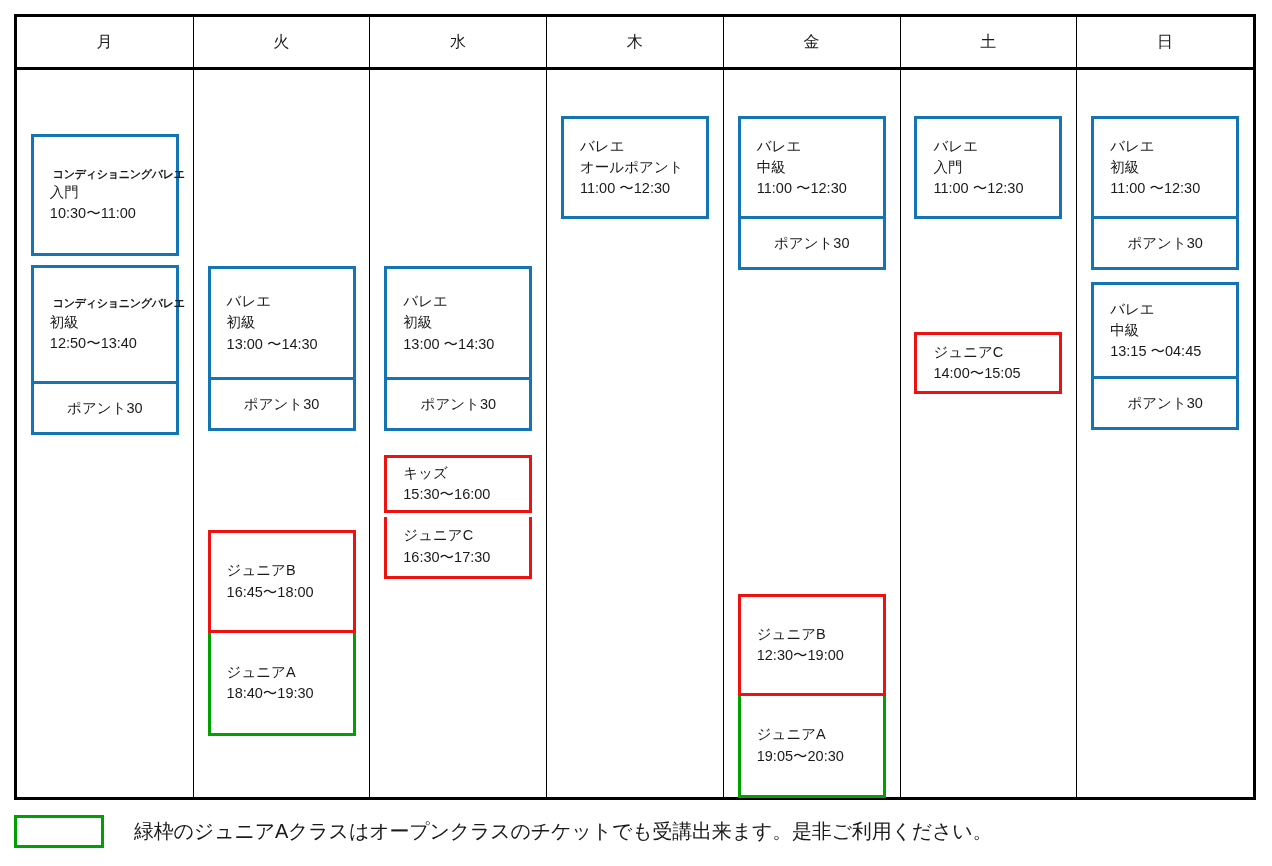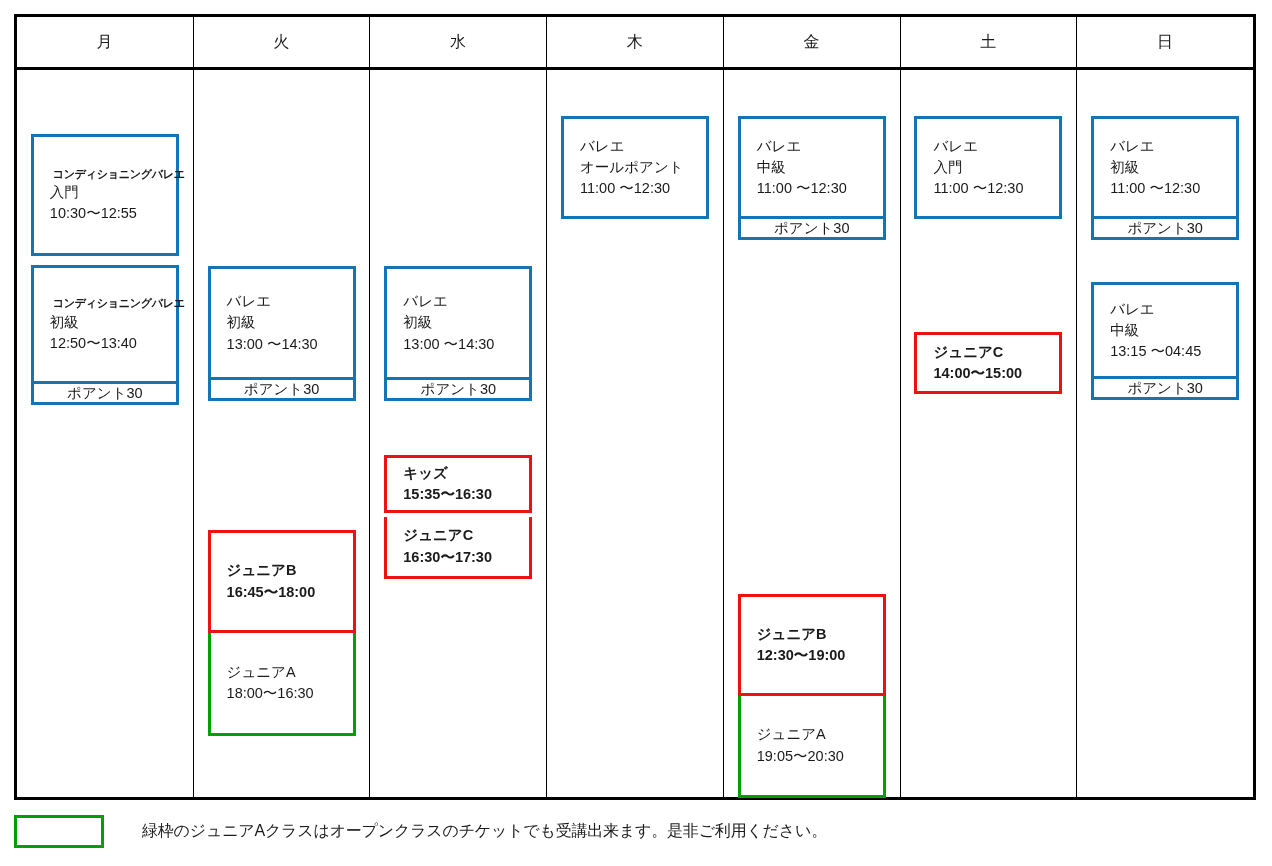--- a/index.html
+++ b/index.html
@@ -86,30 +86,30 @@
     justify-content: center;
     text-align: center;
     line-height: 1.45;
     font-size: 14.5px;
     padding: 2px 16px;
   }
   .block .sub {
     border: 3px solid #1474b4;
     border-top: none;
     box-sizing: border-box;
-    height: 21px;
+    height: 51px;
     display: flex;
     align-items: center;
     justify-content: center;
     font-size: 14.5px;
     text-align: center;
   }
 
   .block.red .main,
-  .block.red .sub { border-color: #ee1111; font-weight: bold; }
+  .block.red .sub { border-color: #ee1111; }
   .block.green .main,
   .block.green .sub { border-color: #00a000; }
 
   
   .block.joined-top .main { border-top: none; }
 
   .line { display: block; white-space: nowrap; }
   .line.condensed {
     font-size: 11.5px;
     font-weight: bold;
@@ -127,22 +127,22 @@
   }
   .legend-swatch {
     width: 90px;
     height: 33px;
     border: 3px solid #00a000;
     box-sizing: border-box;
     background: #ffffff;
     flex: 0 0 auto;
   }
   .legend-text {
-    margin-left: 38px;
-    font-size: 16px;
+    margin-left: 30px;
+    font-size: 20px;
     white-space: nowrap;
     letter-spacing: -0.2px;
   }
 </style>
 </head>
 <body>
 
 <div class="page">
 
   <div class="schedule">
@@ -156,21 +156,21 @@
       <div class="col head-cell">土</div>
       <div class="col head-cell">日</div>
     </div>
 
     <div class="body-row">
       <div class="col body-cell">
           <div class="block blue" style="top: 64px;">
             <div class="main" style="height: 122px;">
               <span class="line condensed">コンディショニングバレエ</span>
               <span class="line">入門</span>
-              <span class="line">10:30〜12:55</span>
+              <span class="line">10:30〜11:00</span>
             </div>
           </div>
           <div class="block blue" style="top: 195px;">
             <div class="main" style="height: 119px;">
               <span class="line condensed">コンディショニングバレエ</span>
               <span class="line">初級</span>
               <span class="line">12:50〜13:40</span>
             </div>
             <div class="sub">ポアント30</div>
           </div>
@@ -186,37 +186,37 @@
           </div>
           <div class="block red" style="top: 460px;">
             <div class="main" style="height: 103px;">
               <span class="line">ジュニアB</span>
               <span class="line">16:45〜18:00</span>
             </div>
           </div>
           <div class="block green joined-top" style="top: 563px;">
             <div class="main" style="height: 103px;">
               <span class="line">ジュニアA</span>
-              <span class="line">18:00〜16:30</span>
+              <span class="line">18:40〜19:30</span>
             </div>
           </div>
         </div>
       <div class="col body-cell">
           <div class="block blue" style="top: 196px;">
             <div class="main" style="height: 114px;">
               <span class="line">バレエ</span>
               <span class="line">初級</span>
               <span class="line">13:00 〜14:30</span>
             </div>
             <div class="sub">ポアント30</div>
           </div>
           <div class="block red" style="top: 385px;">
             <div class="main" style="height: 58px;">
               <span class="line">キッズ</span>
-              <span class="line">15:35〜16:30</span>
+              <span class="line">15:30〜16:00</span>
             </div>
           </div>
           <div class="block red joined-top" style="top: 447px;">
             <div class="main" style="height: 62px;">
               <span class="line">ジュニアC</span>
               <span class="line">16:30〜17:30</span>
             </div>
           </div>
         </div>
       <div class="col body-cell">
@@ -254,21 +254,21 @@
           <div class="block blue" style="top: 46px;">
             <div class="main" style="height: 103px;">
               <span class="line">バレエ</span>
               <span class="line">入門</span>
               <span class="line">11:00 〜12:30</span>
             </div>
           </div>
           <div class="block red" style="top: 262px;">
             <div class="main" style="height: 62px;">
               <span class="line">ジュニアC</span>
-              <span class="line">14:00〜15:00</span>
+              <span class="line">14:00〜15:05</span>
             </div>
           </div>
         </div>
       <div class="col body-cell">
           <div class="block blue" style="top: 46px;">
             <div class="main" style="height: 103px;">
               <span class="line">バレエ</span>
               <span class="line">初級</span>
               <span class="line">11:00 〜12:30</span>
             </div>

